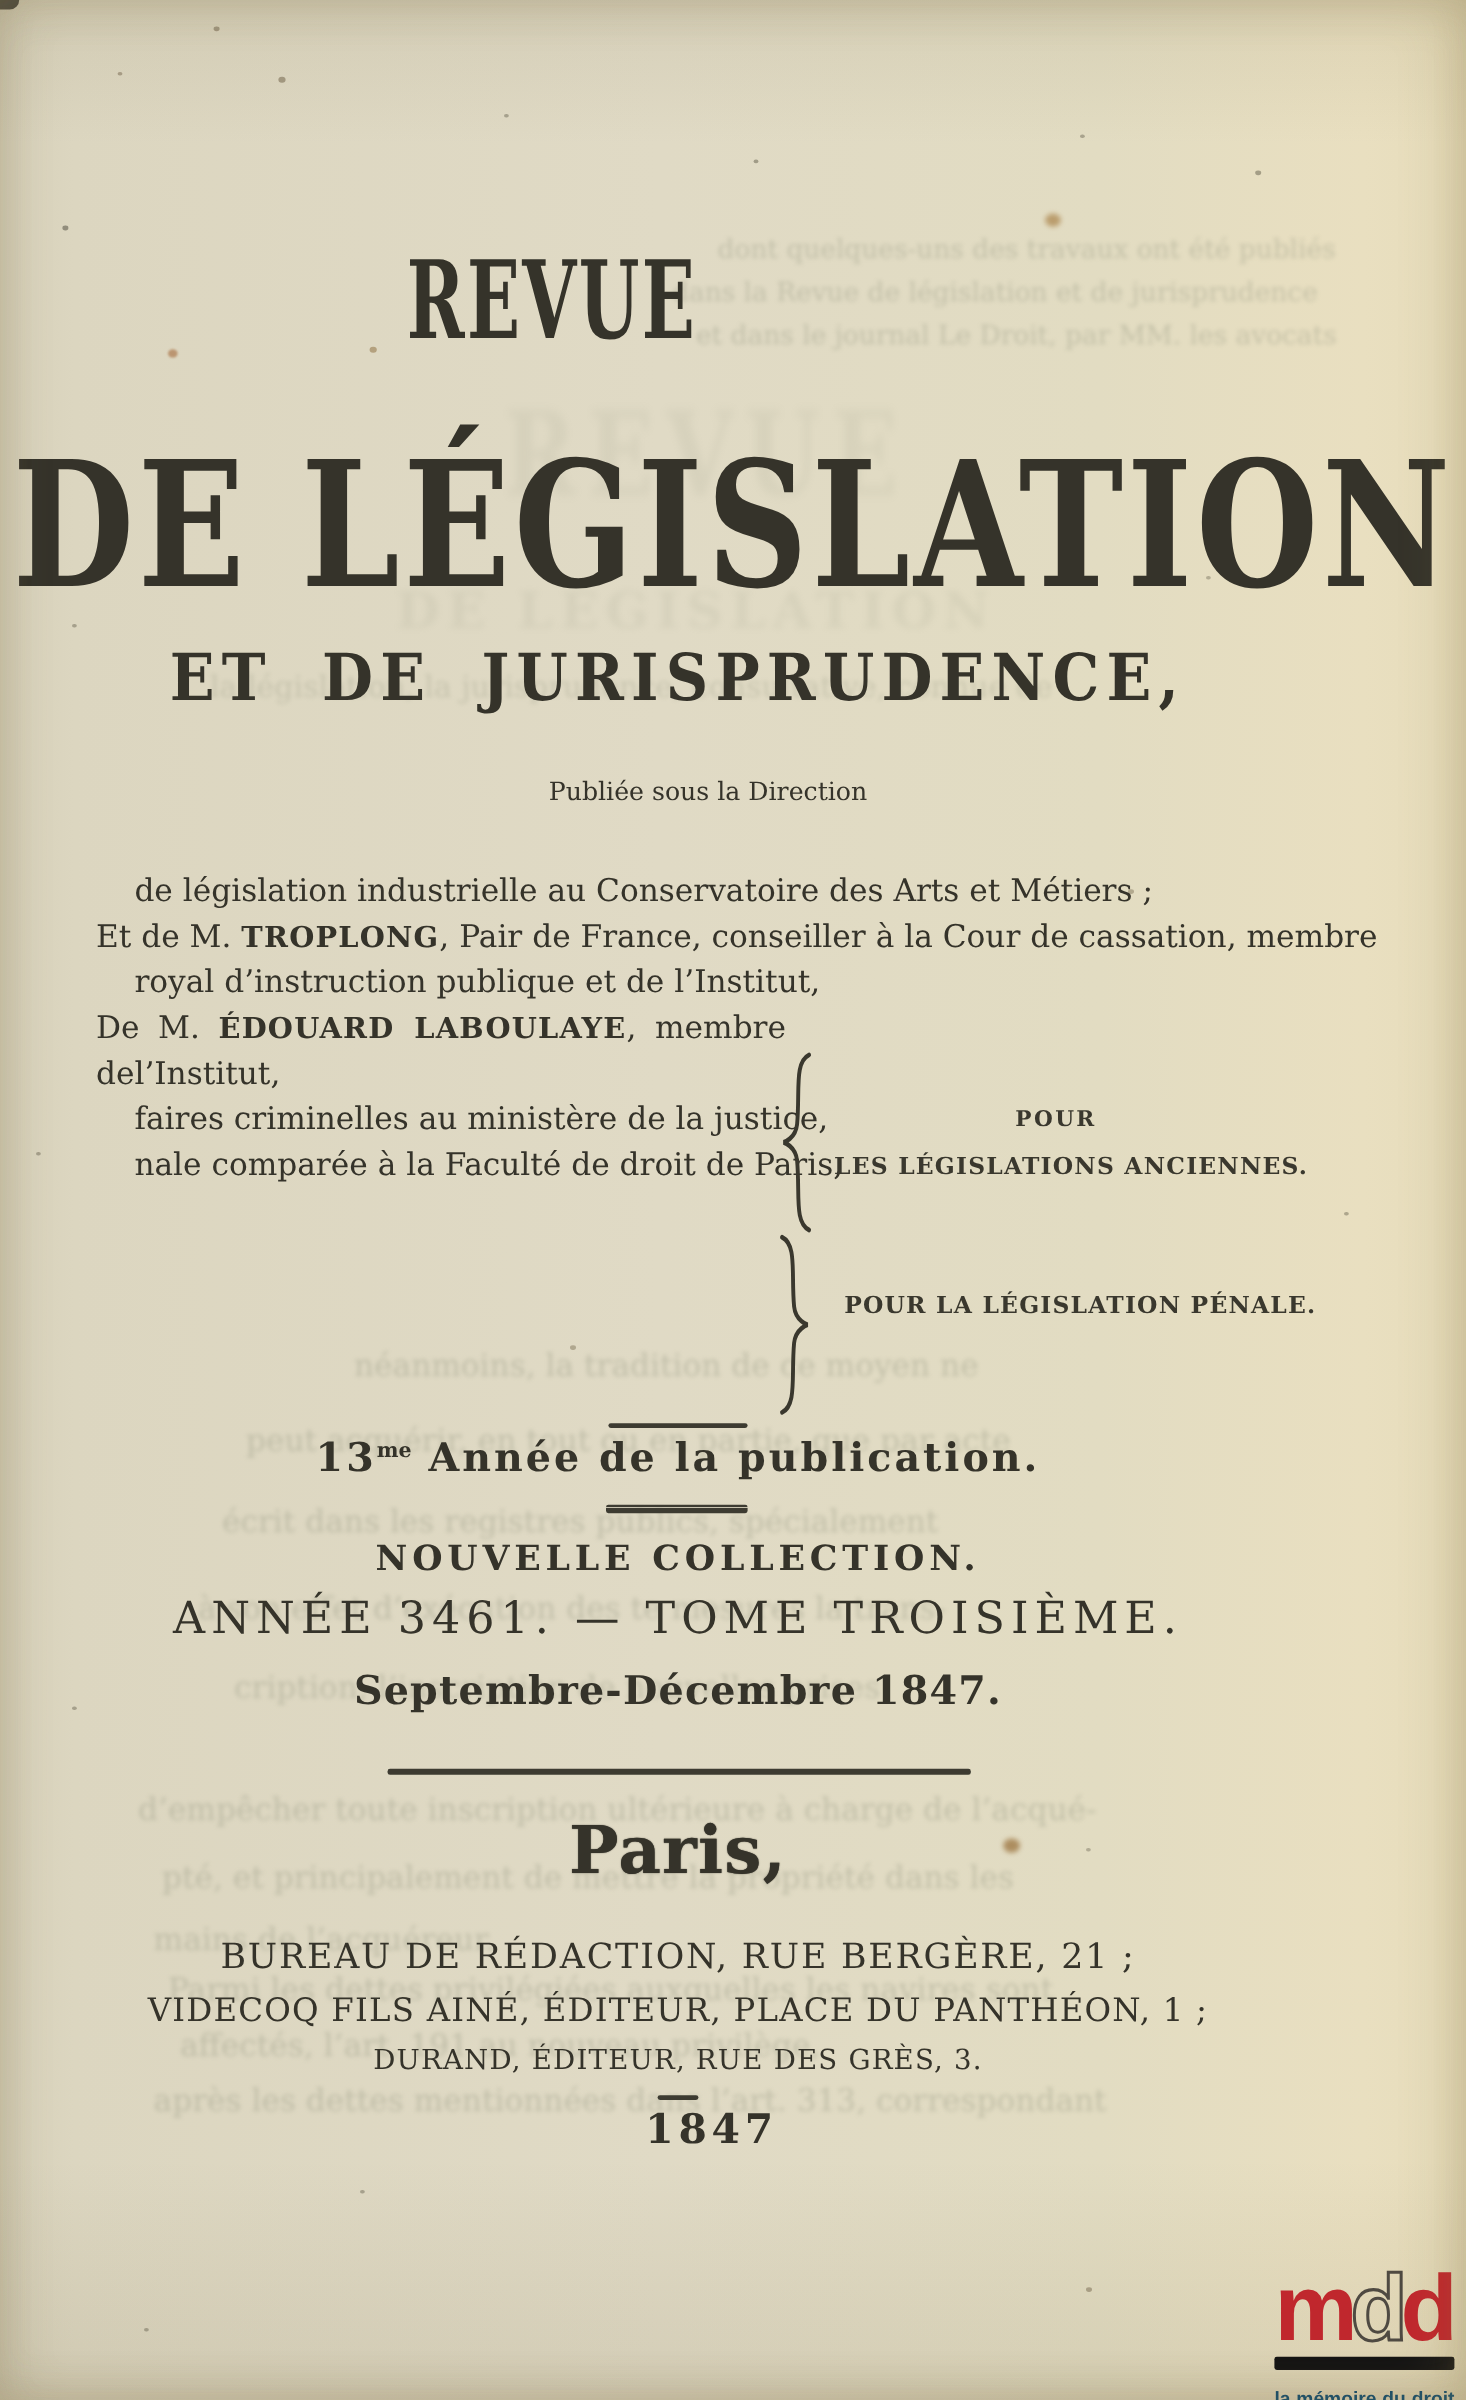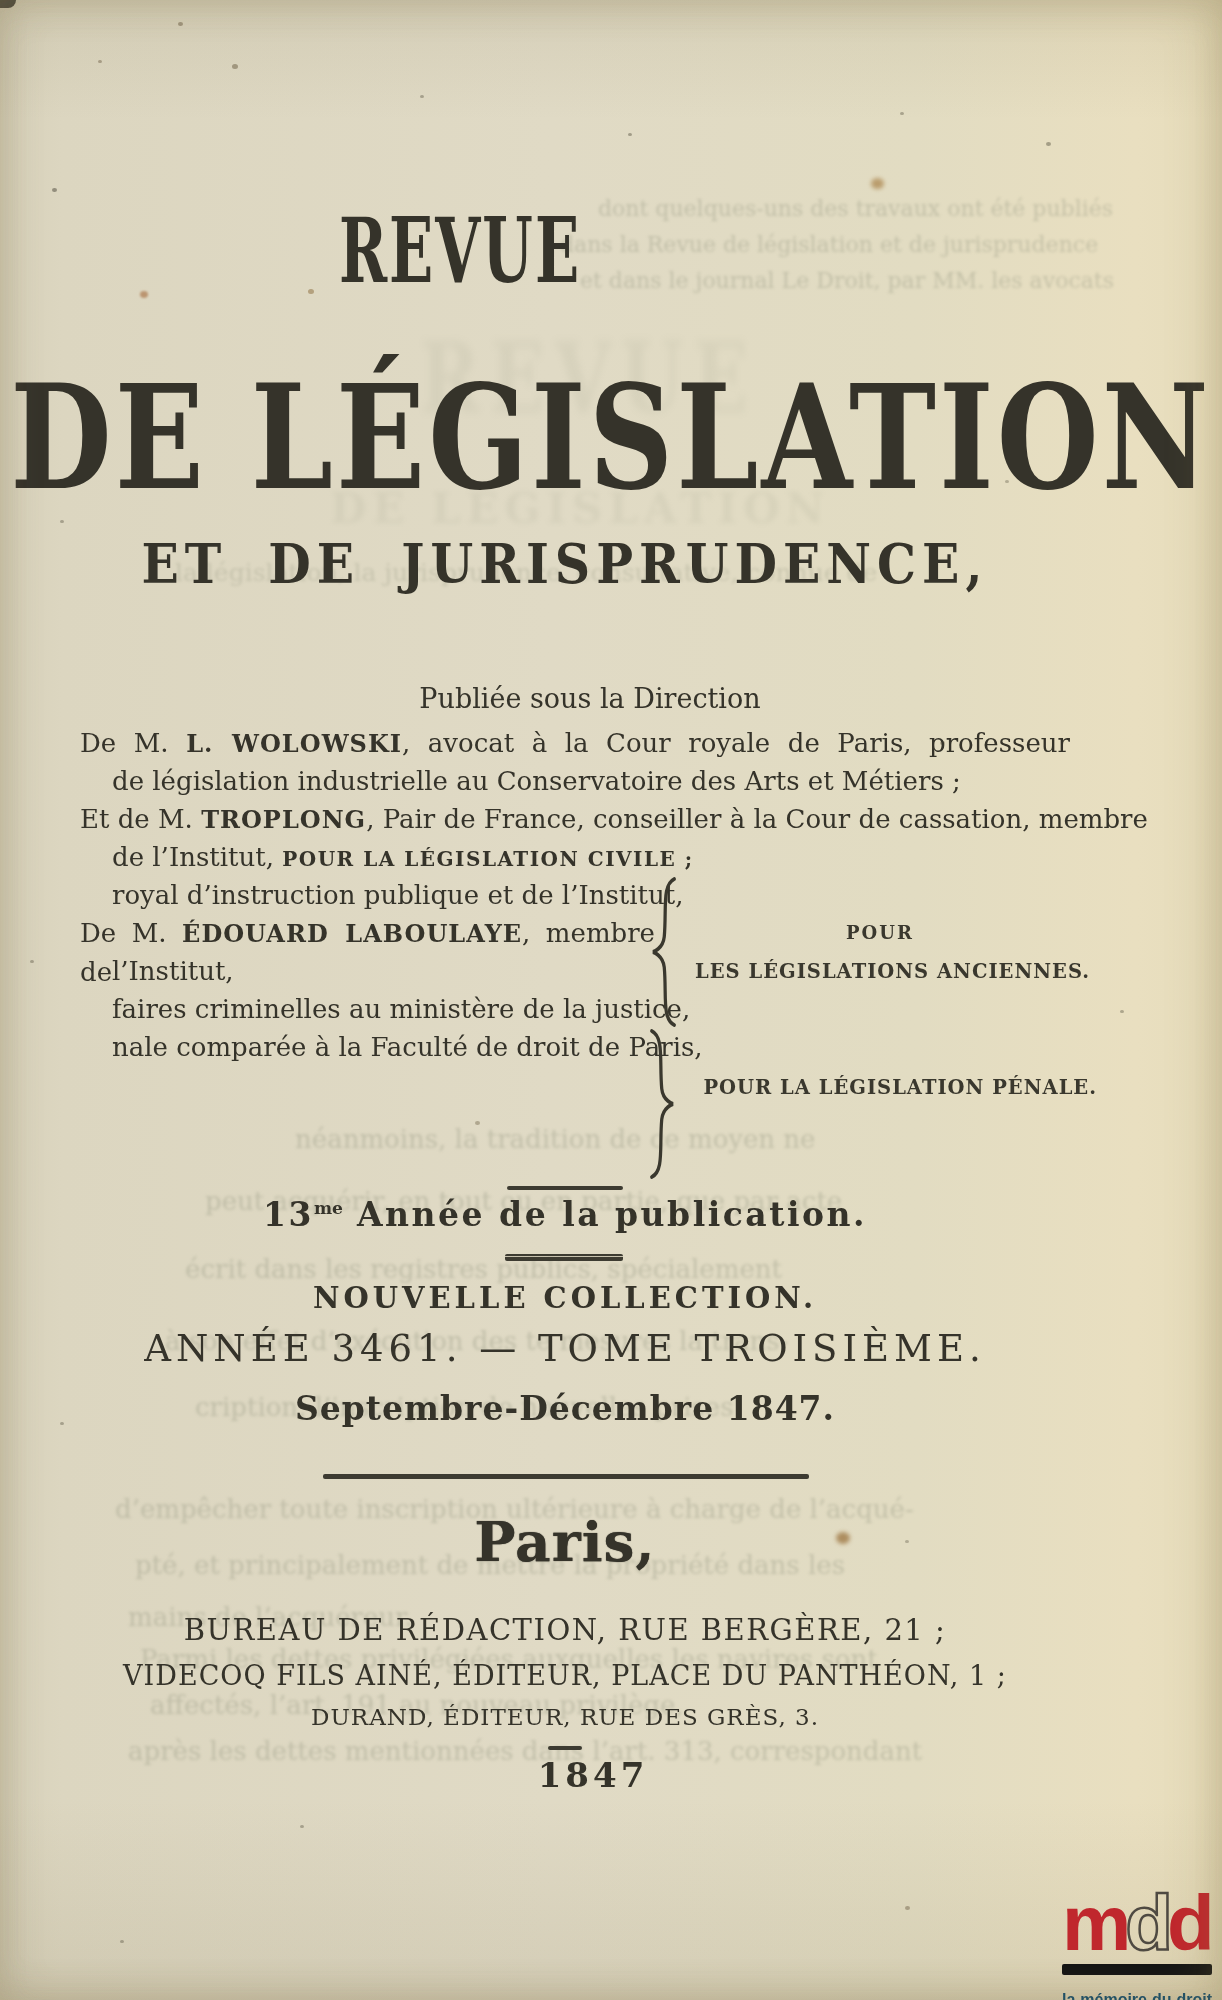--- a/index.html
+++ b/index.html
@@ -20,21 +20,21 @@
 
   
   .revue{position:absolute;top:198px;left:0;width:920px;text-align:center;
     font-size:58px;font-weight:bold;letter-spacing:2px;
     transform:scaleY(1.55);transform-origin:center top;}
   .t-main{position:absolute;top:352px;left:0;width:1222px;text-align:center;
     font-size:117px;font-weight:bold;letter-spacing:3px;white-space:nowrap;
     transform:scaleY(1.24);transform-origin:center top;}
   .t-sub{position:absolute;top:538px;font-size:49px;font-weight:bold;
     letter-spacing:6px;word-spacing:18px;transform:scaleY(1.10);transform-origin:center top;}
-  .direction{position:absolute;top:650px;font-size:27px;margin-top:35px;}
+  .direction{position:absolute;top:650px;font-size:21px;}
 
   
   .editors{position:absolute;left:80px;top:724px;width:990px;font-size:26px;color:#35332a;}
   .ed-line{height:38px;line-height:38px;white-space:nowrap;}
   .ed-line.indent{padding-left:32px;}
   .ed-line.narrow{width:575px;}
   .ed-line.spread{text-align:justify;text-align-last:justify;white-space:normal;}
   .nm{font-weight:bold;font-size:24px;letter-spacing:1px;}
   .sc{font-weight:bold;font-size:20px;letter-spacing:1.5px;}
 
@@ -160,24 +160,22 @@
       <div class="speck" style="left: 905px; top: 1906px; width: 5px; height: 4.25px; background: rgb(106, 92, 66); opacity: 0.45;"></div>
       <div class="speck" style="left: 120px; top: 1940px; width: 4px; height: 3.4px; background: rgb(85, 80, 63); opacity: 0.4;"></div>
     </div>
 
   <div class="revue ink">REVUE</div>
   <div class="t-main ink">DE LÉGISLATION</div>
   <div class="t-sub ink col2" style="left:0;width:1130px;">ET DE JURISPRUDENCE,</div>
   <div class="direction ink col2">Publiée sous la Direction</div>
 
   <div class="editors" id="editors-block">
-      <div class="ed-line spread">De M. <span class="nm">L. WOLOWSKI</span>, avocat à la Cour royale de Paris, professeur</div>
       <div class="ed-line indent">de législation industrielle au Conservatoire des Arts et Métiers ;</div>
       <div class="ed-line">Et de M. <span class="nm">TROPLONG</span>, Pair de France, conseiller à la Cour de cassation, membre</div>
-      <div class="ed-line indent">de l’Institut, <span class="sc">POUR LA LÉGISLATION CIVILE ;</span></div>
       <div class="ed-line indent narrow">royal d’instruction publique et de l’Institut,</div>
       <div class="ed-line spread narrow">De M. <span class="nm">ÉDOUARD LABOULAYE</span>, membre de</div>
       <div class="ed-line indent narrow">l’Institut,</div>
       <div class="ed-line indent narrow">faires criminelles au ministère de la justice,</div>
       <div class="ed-line indent narrow">nale comparée à la Faculté de droit de Paris,</div>
     </div>
 
   <div class="brace brace1">
     <svg viewBox="0 0 24 100" preserveAspectRatio="none">
       <path d="M21 2 C11 6, 15 22, 13 40 C12 48, 4 50, 4 50 C4 50, 12 52, 13 60 C15 78, 11 94, 21 98" fill="none" stroke="#3a382e" stroke-width="2.6" stroke-linecap="round"></path>

